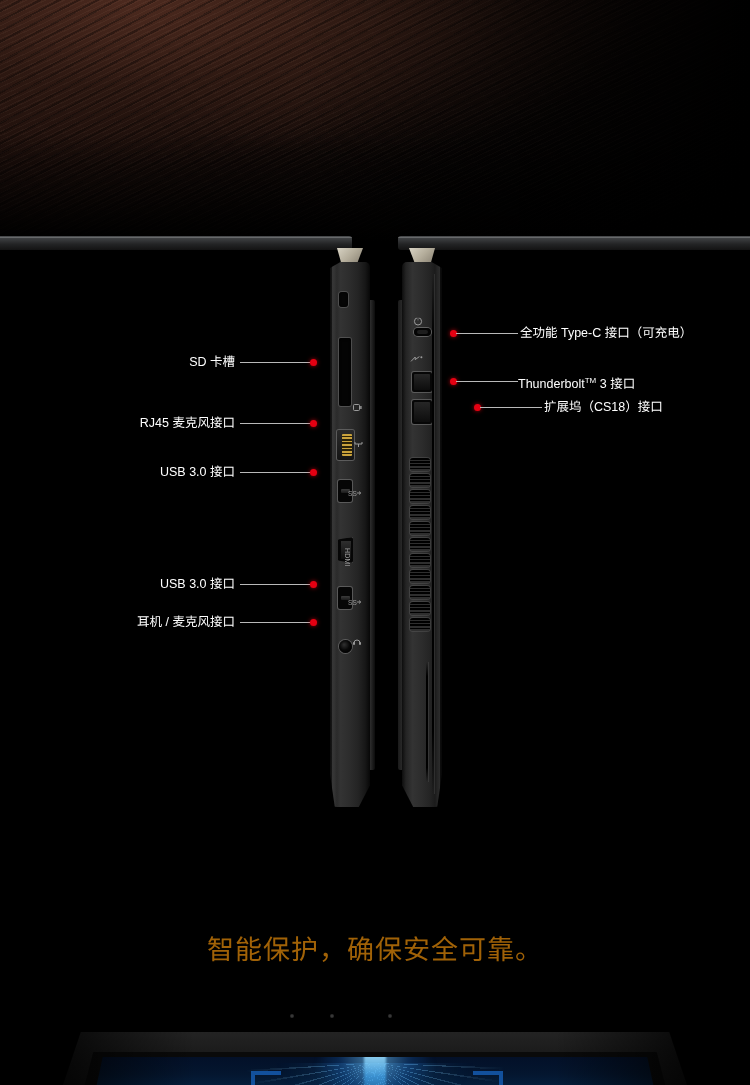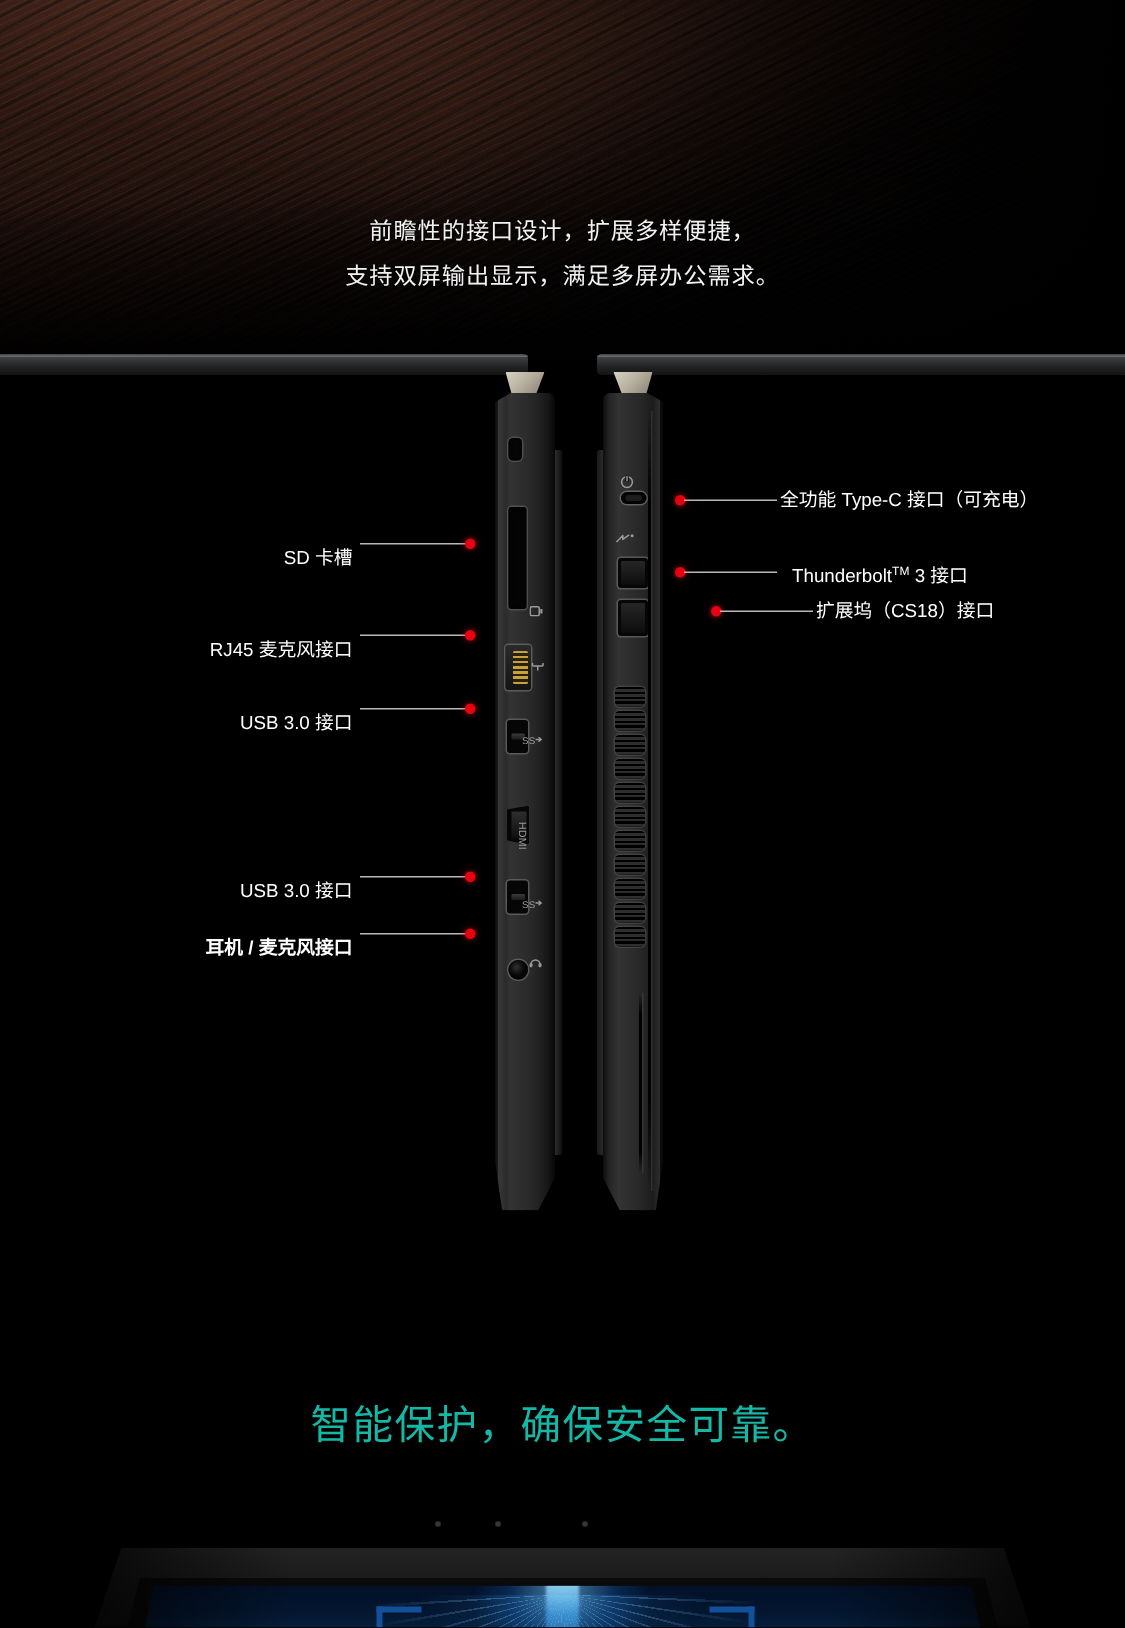--- a/index.html
+++ b/index.html
@@ -208,28 +208,28 @@
     box-shadow:0 0 4px rgba(230,0,18,.75);
   }
   .callout .line{
     position:absolute; top:7px; height:1px;
     background:#b9b9b9;
   }
   .callout .lbl{
     position:absolute; top:-2px; color:#ffffff;
     font-size:12.5px; line-height:18px; white-space:nowrap;
   }
-  .callout.left .lbl{ right:0; text-align:right;margin-top:10px; }
+  .callout.left .lbl{ right:0; text-align:right; }
   .callout.right .lbl{ left:0; text-align:left; }
   .lbl sup{ font-size:8px; vertical-align:super; }
 
   
   .section-title{
     position:absolute; left:0; top:928px; width:750px;
-    text-align:center; color:#14b8a6;
+    text-align:center; color:#a16207;
     font-size:27px; letter-spacing:1px;
   }
 
   .bottom-stage{
     position:absolute; left:0; top:1000px; width:750px; height:85px;
     overflow:hidden; background:#000;
   }
   .laptop-lid{
     position:absolute; left:62px; top:32px; width:626px; height:56px;
     background:linear-gradient(to bottom,#232323 0%,#1b1b1b 38%,#121212 100%);
@@ -293,24 +293,20 @@
 <body>
 
 <div class="page">
 
   <div class="banner">
     <div class="grain"></div>
     <div class="grain2"></div>
     <div class="banner-fade"></div>
   </div>
 
-  <div class="headline">
-    <div>前瞻性的接口设计，扩展多样便捷，</div>
-    <div>支持双屏输出显示，满足多屏办公需求。</div>
-  </div>
 
   <div class="lid left"></div>
   <div class="lid right"></div>
   <div class="hinge l"></div>
   <div class="hinge r"></div>
 
   <div class="sliver" style="left:366px; top:300px; height:470px;"></div>
 
   <div class="device dev-left">
     <div class="dev-edge"></div>
@@ -428,36 +424,36 @@
     <span class="dot" style="left:310px;"></span>
   </div>
 
 
   <div class="callout left" style="left:0; top:577px; width:320px;">
     <span class="lbl" style="right:85px;">USB 3.0 接口</span>
     <span class="line" style="left:240px; width:73px;"></span>
     <span class="dot" style="left:310px;"></span>
   </div>
 
-  <div class="callout left" style="left:0; top:615px; width:320px;font-weight:bold;">
+  <div class="callout left" style="left:0; top:615px; width:320px;">
     <span class="lbl" style="right:85px;">耳机 / 麦克风接口</span>
     <span class="line" style="left:240px; width:73px;"></span>
     <span class="dot" style="left:310px;"></span>
   </div>
 
   <div class="callout right" style="left:450px; top:326px; width:280px;">
     <span class="dot" style="left:0;"></span>
     <span class="line" style="left:6px; width:62px;"></span>
     <span class="lbl" style="left:70px;"><span>全功能 Type-C 接口（可充电）</span></span>
   </div>
 
   <div class="callout right" style="left:450px; top:374px; width:300px;">
     <span class="dot" style="left:0;"></span>
     <span class="line" style="left:6px; width:62px;"></span>
-    <span class="lbl" style="left:78px;"><span>Thunderbolt</span><sup>TM</sup><span> 3 接口</span></span>
+    <span class="lbl" style="left:68px;"><span>Thunderbolt</span><sup>TM</sup><span> 3 接口</span></span>
   </div>
 
   <div class="callout right" style="left:450px; top:400px; width:300px;margin-left:24px;">
     <span class="dot" style="left:0;"></span>
     <span class="line" style="left:6px; width:62px;"></span>
     <span class="lbl" style="left:70px;"><span>扩展坞（CS18）接口</span></span>
   </div>
 
   <div class="section-title">智能保护，确保安全可靠。</div>
 

